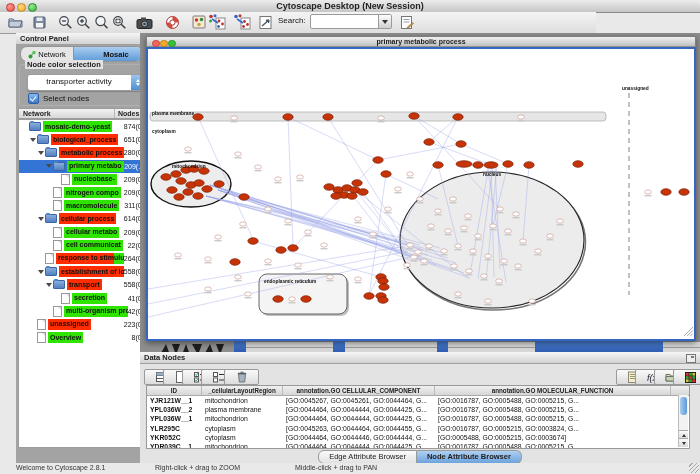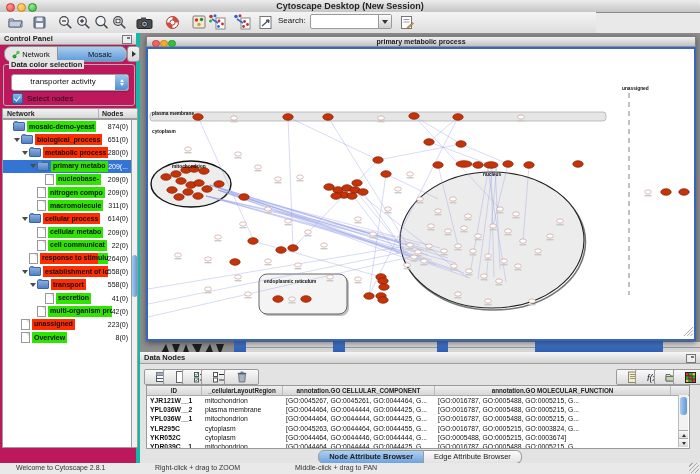--- a/index.html
+++ b/index.html
@@ -19,30 +19,30 @@
   #toolbar{left:0;top:12px;width:596px;height:21px;background:linear-gradient(#f4f4f4,#dedede);
     border-bottom:1px solid #9a9a9a;}
   .tbtn{position:absolute;top:1px;width:18px;height:18px;display:flex;align-items:center;justify-content:center;}
   #search-label{position:absolute;left:278px;top:4px;font-size:8px;color:#111;}
   #search-combo{position:absolute;left:310px;top:2px;width:80px;height:13px;background:#fff;
     border:1px solid #9a9a9a;border-radius:2px;}
   #search-arrow{position:absolute;right:0;top:0;width:12px;height:100%;background:linear-gradient(#fdfdfd,#cfcfcf);
     border-left:1px solid #9a9a9a;display:flex;align-items:center;justify-content:center;}
   #search-arrow:after{content:"";border-left:3px solid transparent;border-right:3px solid transparent;border-top:4px solid #333;}
   
-  #control-panel{left:0;top:33px;width:140px;height:430px;background:#be185d;border-right:4px solid #14b8a6;box-sizing:border-box;}
+  #control-panel{left:16px;top:33px;width:140px;height:430px;background:#a3a3a3;border-right:2px solid #14b8a6;box-sizing:border-box;}
   .panel-header{position:absolute;left:0;top:0;width:100%;height:11px;
     background:linear-gradient(#f6f6f6,#d2d2d2);border-bottom:1px solid #a0a0a0;}
   .panel-header .ph-label{position:absolute;left:4px;top:1px;font-size:7.5px;font-weight:bold;color:#222;}
   .float-icon{position:absolute;right:4px;top:2px;width:8px;height:7px;border:1px solid #777;background:#eee;}
   .float-icon:after{content:"";position:absolute;right:1px;top:1px;width:3px;height:2px;background:#777;}
   #cp-tabs{position:absolute;left:4px;top:13px;width:121px;height:14px;border:1px solid #949494;
     border-radius:7px;background:#e6e6e6;display:flex;overflow:hidden;}
   .cp-tab{flex:1;display:flex;align-items:center;justify-content:center;font-size:7.5px;color:#111;gap:2px;}
-  .cp-tab.sel{background:linear-gradient(#a9cdf0,#5f9bd8);font-weight:normal;padding-left:16px;}
+  .cp-tab.sel{background:linear-gradient(#a9cdf0,#5f9bd8);font-weight:bold;padding-left:16px;}
   .cp-tab + .cp-tab{border-left:1px solid #949494;}
   #cp-tab-overflow{position:absolute;left:127px;top:13px;width:11px;height:14px;border:1px solid #949494;border-radius:3px;
     background:linear-gradient(#f2f2f2,#d6d6d6);display:flex;align-items:center;justify-content:center;}
   #cp-tab-overflow:after{content:"";border-top:3px solid transparent;border-bottom:3px solid transparent;border-left:4px solid #333;}
   #cp-group{position:absolute;left:3px;top:31px;width:132px;height:42px;border:1px solid #b0b0b0;border-radius:3px;box-sizing:border-box;}
   #cp-group-label{position:absolute;left:5px;top:-5px;background:#e3e3e3;padding:0 2px;font-size:7.5px;font-weight:bold;color:#222;}
   #cp-combo{position:absolute;left:7px;top:9px;width:116px;height:15px;background:#fff;border:1px solid #9c9c9c;
     border-radius:3px;box-shadow:0 1px 1px rgba(0,0,0,.2);}
   #cp-combo-text{position:absolute;left:0;right:14px;top:0;bottom:0;text-align:center;font-size:8px;color:#111;line-height:14px;
     overflow:hidden;white-space:nowrap;}
@@ -262,21 +262,21 @@
         </svg>
       <span>Network</span>
     </div>
     <div class="cp-tab sel">
       <span>Mosaic</span>
     </div>
   </div>
   <div id="cp-tab-overflow"></div>
 
   <div id="cp-group">
-    <span id="cp-group-label">Data color selection</span>
+    <span id="cp-group-label">Node color selection</span>
     <div id="cp-combo">
       <div id="cp-combo-text">transporter activity</div>
       <div id="cp-combo-stepper">
           <span class="up"></span>
           <span class="dn"></span>
         </div>
     </div>
     <div id="cp-check-row">
       <span id="cp-checkbox"></span>
       <span id="cp-check-label">Select nodes</span>
@@ -817,22 +817,22 @@
           <div class="dp-td" style="width: 236px;">[GO:0016787, GO:0005488, GO:0005215, G...</div>
         </div>
       </div>
     <div id="dp-vscroll">
       <div id="dp-vthumb"></div>
       <div class="dp-arrowbox up"></div>
       <div class="dp-arrowbox down"></div>
     </div>
   </div>
   <div id="dp-tabs">
+    <div class="dp-tab">Edge Attribute Browser</div>
     <div class="dp-tab sel">Node Attribute Browser</div>
-    <div class="dp-tab">Edge Attribute Browser</div>
   </div>
 </div>
 
 <div id="status-bar" class="abs">
   <span class="status-item" style="left:16px">Welcome to Cytoscape 2.8.1</span>
   <span class="status-item" style="left:155px">Right-click + drag to ZOOM</span>
   <span class="status-item" style="left:295px">Middle-click + drag to PAN</span>
   <div id="grip"></div>
 </div>
 

